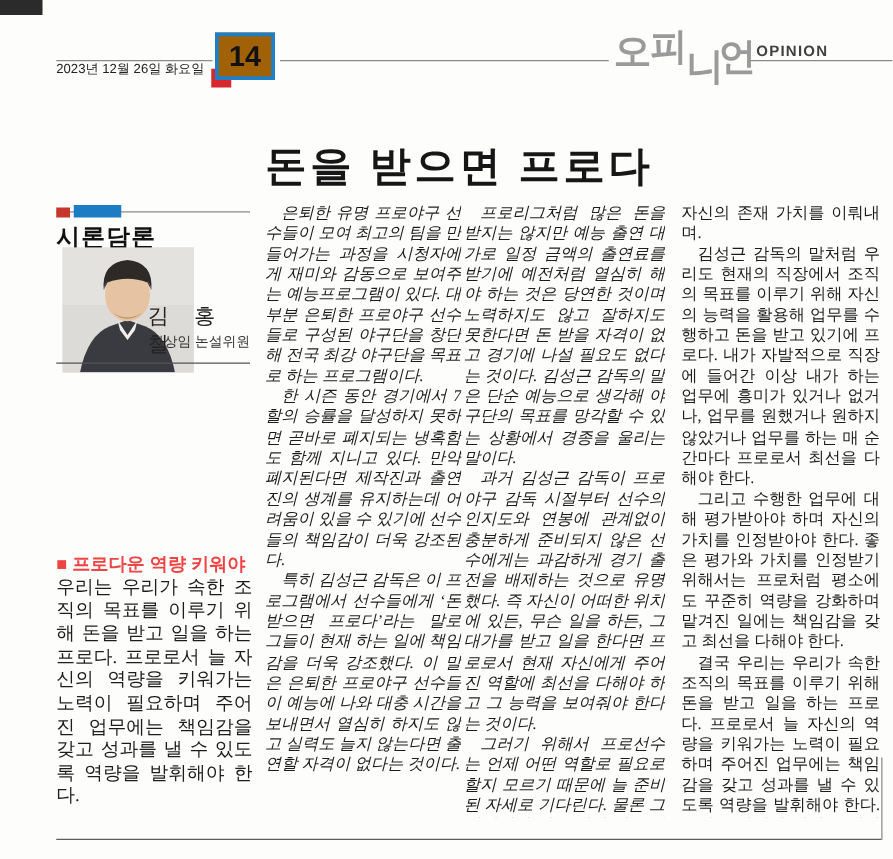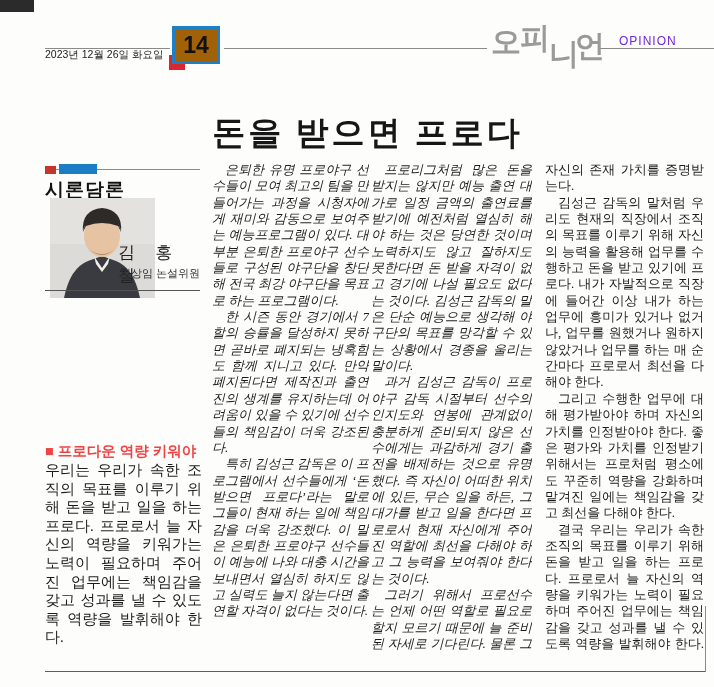--- a/index.html
+++ b/index.html
@@ -21,21 +21,21 @@
   .pagebox{left:172px;top:26px;width:42px;height:32px;border:3px solid #1e7ec6;background:#a16207;
            display:flex;align-items:center;justify-content:center;
            font-size:23px;font-weight:bold;color:#111;z-index:3;}
   .redsq{left:169px;top:55px;width:16px;height:15px;background:#d8272e;z-index:2;}
   .logo{left:491px;top:22px;width:112px;height:48px;color:#9a9a9a;font-weight:bold;z-index:2;}
   .logo span{position:absolute;font-size:30px;line-height:30px;}
   .logo .g1{left:0;top:5px;}
   .logo .g2{left:29px;top:1px;}
   .logo .g3{left:58px;top:17px;}
   .logo .g4{left:84px;top:9px;}
-  .opinion-en{left:605px;top:34px;font-size:12px;font-weight:normal;color:#6d28d9;letter-spacing:1px;margin-left:14px;}
+  .opinion-en{left:605px;top:34px;font-size:12px;font-weight:bold;color:#404040;letter-spacing:1px;}
   
   .headline{left:45px;top:95px;width:645px;text-align:center;
             font-size:33px;font-weight:bold;letter-spacing:3px;color:#161616;margin-top:16px;}
   
   .col1-topline{left:45px;top:169px;width:155px;}
   .bar-red{left:45px;top:166px;width:11px;height:8px;background:#c5372d;z-index:2;}
   .bar-blue{left:59px;top:164px;width:38px;height:10px;background:#1d7dc4;z-index:2;}
   .colm-label{left:45px;top:177px;font-size:19px;font-weight:800;color:#111;letter-spacing:1px;}
   .photo{left:50px;top:198px;width:105px;height:100px;overflow:hidden;background:#d9d7d4;}
   .colm-name{left:118px;top:241px;width:84px;text-align:left;font-size:17px;font-weight:normal;
@@ -107,21 +107,21 @@
   <p>특히 김성근 감독은 이 프로그램에서 선수들에게 ‘돈 받으면 프로다’라는 말로 그들이 현재 하는 일에 책임감을 더욱 강조했다. 이 말은 은퇴한 프로야구 선수들이 예능에 나와 대충 시간을 보내면서 열심히 하지도 않고 실력도 늘지 않는다면 출연할 자격이 없다는 것이다.</p>
 </div>
 
 <div class="abs bodycol c3">
   <p>프로리그처럼 많은 돈을 받지는 않지만 예능 출연 대가로 일정 금액의 출연료를 받기에 예전처럼 열심히 해야 하는 것은 당연한 것이며 노력하지도 않고 잘하지도 못한다면 돈 받을 자격이 없고 경기에 나설 필요도 없다는 것이다. 김성근 감독의 말은 단순 예능으로 생각해 야구단의 목표를 망각할 수 있는 상황에서 경종을 울리는 말이다.</p>
   <p>과거 김성근 감독이 프로야구 감독 시절부터 선수의 인지도와 연봉에 관계없이 충분하게 준비되지 않은 선수에게는 과감하게 경기 출전을 배제하는 것으로 유명했다. 즉 자신이 어떠한 위치에 있든, 무슨 일을 하든, 그 대가를 받고 일을 한다면 프로로서 현재 자신에게 주어진 역할에 최선을 다해야 하고 그 능력을 보여줘야 한다는 것이다.</p>
   <p>그러기 위해서 프로선수는 언제 어떤 역할로 필요로 할지 모르기 때문에 늘 준비된 자세로 기다린다. 물론 그 과정에서 힘든 일이 있을 때도 있고, 한계에 부딪힐 때도 있고, 현실 앞에서 좌절도 할 때도 있을 것이다. 하지만 돈을 받는 프로는 한계 앞에서 더욱 당당하게 맞서며 능력과 열정을 모두 쏟아내고 상대방이 기대하는 성과를 이뤄내며</p>
 </div>
 
 <div class="abs bodycol c4">
-  <p class="noindent">자신의 존재 가치를 증명받는다.</p>
+  <p class="noindent">자신의 존재 가치를 이뤄내며.</p>
   <p>김성근 감독의 말처럼 우리도 현재의 직장에서 조직의 목표를 이루기 위해 자신의 능력을 활용해 업무를 수행하고 돈을 받고 있기에 프로다. 내가 자발적으로 직장에 들어간 이상 내가 하는 업무에 흥미가 있거나 없거나, 업무를 원했거나 원하지 않았거나 업무를 하는 매 순간마다 프로로서 최선을 다해야 한다.</p>
   <p>그리고 수행한 업무에 대해 평가받아야 하며 자신의 가치를 인정받아야 한다. 좋은 평가와 가치를 인정받기 위해서는 프로처럼 평소에도 꾸준히 역량을 강화하며 맡겨진 일에는 책임감을 갖고 최선을 다해야 한다.</p>
   <p>결국 우리는 우리가 속한 조직의 목표를 이루기 위해 돈을 받고 일을 하는 프로다. 프로로서 늘 자신의 역량을 키워가는 노력이 필요하며 주어진 업무에는 책임감을 갖고 성과를 낼 수 있도록 역량을 발휘해야 한다. 그리고 자신의 가치를 인정받아야 한다. 조직도 구성원이 성과를 낼 수 있도록 주어진 환경 내에서 아낌없는 지원과 함께 성과를 낸 구성원에게는 그에 합당한 보상이 이뤄져야 한다.</p>
 
 </div>
 
 <div class="abs hairline rule-bottom"></div>
 <div class="abs rule-right"></div>
 
 </body></html>

